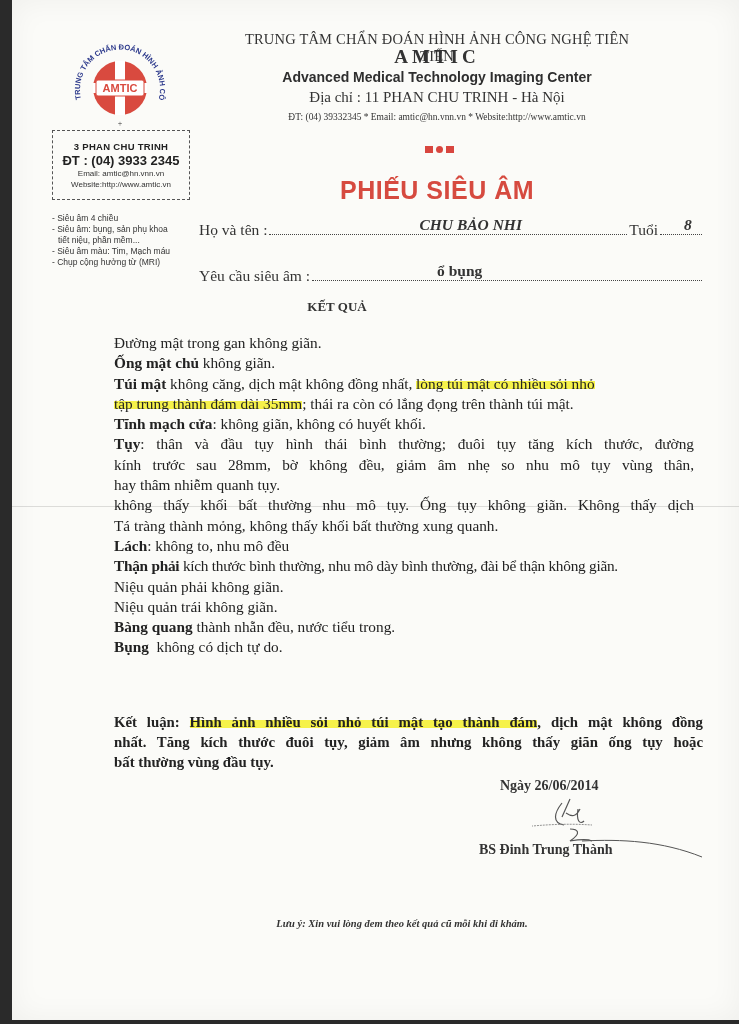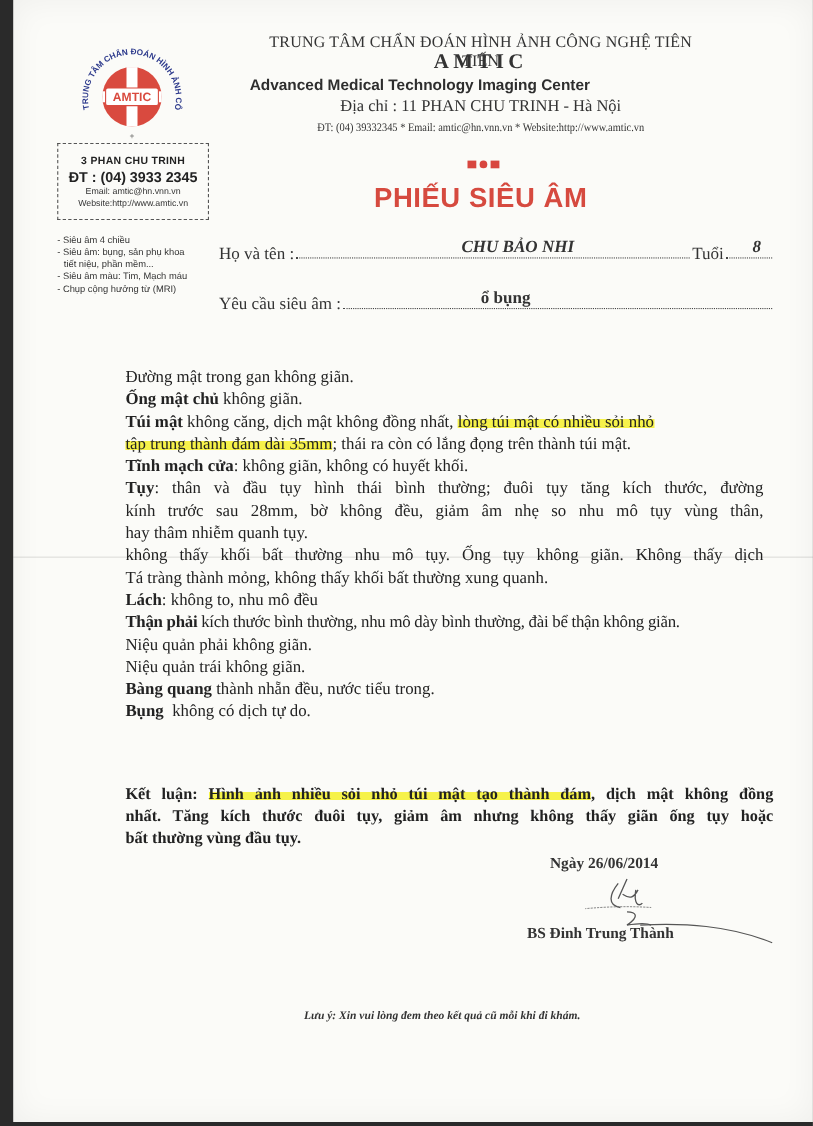--- a/index.html
+++ b/index.html
@@ -25,27 +25,27 @@
   }
   .cb-street { font-size: 9.5px; font-weight: bold; color: #222; margin-top: 10px; letter-spacing: 0.3px; }
   .cb-phone { font-size: 13px; font-weight: bold; color: #222; margin-top: 1px; }
   .cb-small { font-size: 8px; color: #333; line-height: 11px; }
   .services { left: 40px; top: 213px; width: 150px; font-family: "Liberation Sans", sans-serif; font-size: 8.5px; color: #333; line-height: 11px; }
   .services .it { white-space: nowrap; }
   .services .ind { padding-left: 6px; }
   
   .hdr-viet { left: 215px; top: 31px; width: 420px; text-align: center; font-size: 14.5px; color: #333; letter-spacing: 0.2px; }
   .hdr-amtic { left: 215px; top: 46px; width: 420px; text-align: center; font-size: 19px; font-weight: bold; letter-spacing: 4px; color: #333; }
-  .hdr-en { left: 215px; top: 69px; width: 420px; font-family: "Liberation Sans", sans-serif; font-size: 14px; font-weight: bold; color: #2e2e2e; }
+  .hdr-en { left: 215px; top: 69px; width: 420px; text-align: center; font-family: "Liberation Sans", sans-serif; font-size: 14px; font-weight: bold; color: #2e2e2e; }
   .hdr-addr { left: 215px; top: 89px; width: 420px; text-align: center; font-size: 15px; color: #333; }
   .hdr-contact { left: 215px; top: 111px; width: 420px; text-align: center; font-size: 10.5px; color: #333; transform: scaleX(0.9); }
   .deco { left: 413px; top: 146px; height: 7px; display: flex; gap: 3px; align-items: center; }
   .deco .sq { width: 8px; height: 7px; background: #d8463f; }
   .deco .dot { width: 7px; height: 7px; border-radius: 50%; background: #d8463f; }
-  .doc-title { left: 215px; top: 166px; width: 420px; text-align: center; font-family: "Liberation Sans", sans-serif; font-size: 25px; font-weight: bold; color: #d64a3f; letter-spacing: 0.5px; }
+  .doc-title { left: 215px; top: 176px; width: 420px; text-align: center; font-family: "Liberation Sans", sans-serif; font-size: 25px; font-weight: bold; color: #d64a3f; letter-spacing: 0.5px; }
   
   .field { position: absolute; left: 187px; width: 505px; height: 20px; font-size: 15.5px; color: #333; display: flex; align-items: baseline; }
   .field .lbl { white-space: nowrap; }
   .field .dots { flex: 1; border-bottom: 1px dotted #444; margin: 0 2px; position: relative; height: 13px; }
   .field .val { position: absolute; bottom: 0px; font-weight: bold; white-space: nowrap; }
   .f-name { top: 221px; }
   .f-diag { top: 244px; }
   .f-req { top: 267px; }
   .age-dots { width: 42px; flex: none !important; }
   .result-title { left: 215px; top: 299px; width: 220px; text-align: center; font-size: 13px; font-weight: bold; color: #333; }
@@ -124,20 +124,21 @@
       <span class="val" style="left:24px; font-style:italic;">8</span>
     </span>
   </div>
   <div class="field f-req">
     <span class="lbl">Yêu cầu siêu âm :</span>
     <span class="dots">
       <span class="val" style="left:125px;">ổ bụng</span>
     </span>
   </div>
 
+  <div class="abs result-title">KẾT QUẢ</div>
 
   <div class="abs body-text">
     <div class="ln">Đường mật trong gan không giãn.</div>
     <div class="ln"><span class="b">Ống mật chủ</span><span> không giãn.</span></div>
     <div class="ln"><span class="b">Túi mật</span><span> không căng, dịch mật không đồng nhất, </span><span class="hl">lòng túi mật có nhiều sỏi nhỏ</span></div>
     <div class="ln"><span class="hl">tập trung thành đám dài 35mm</span><span>; thái ra còn có lắng đọng trên thành túi mật.</span></div>
     <div class="ln"><span class="b">Tĩnh mạch cửa</span><span>: không giãn, không có huyết khối.</span></div>
     <div class="ln just"><span class="b">Tụy</span><span>: thân và đầu tụy hình thái bình thường; đuôi tụy tăng kích thước, đường</span></div>
     <div class="ln just">kính trước sau 28mm, bờ không đều, giảm âm nhẹ so nhu mô tụy vùng thân,</div>
     <div class="ln">hay thâm nhiễm quanh tụy.</div>

